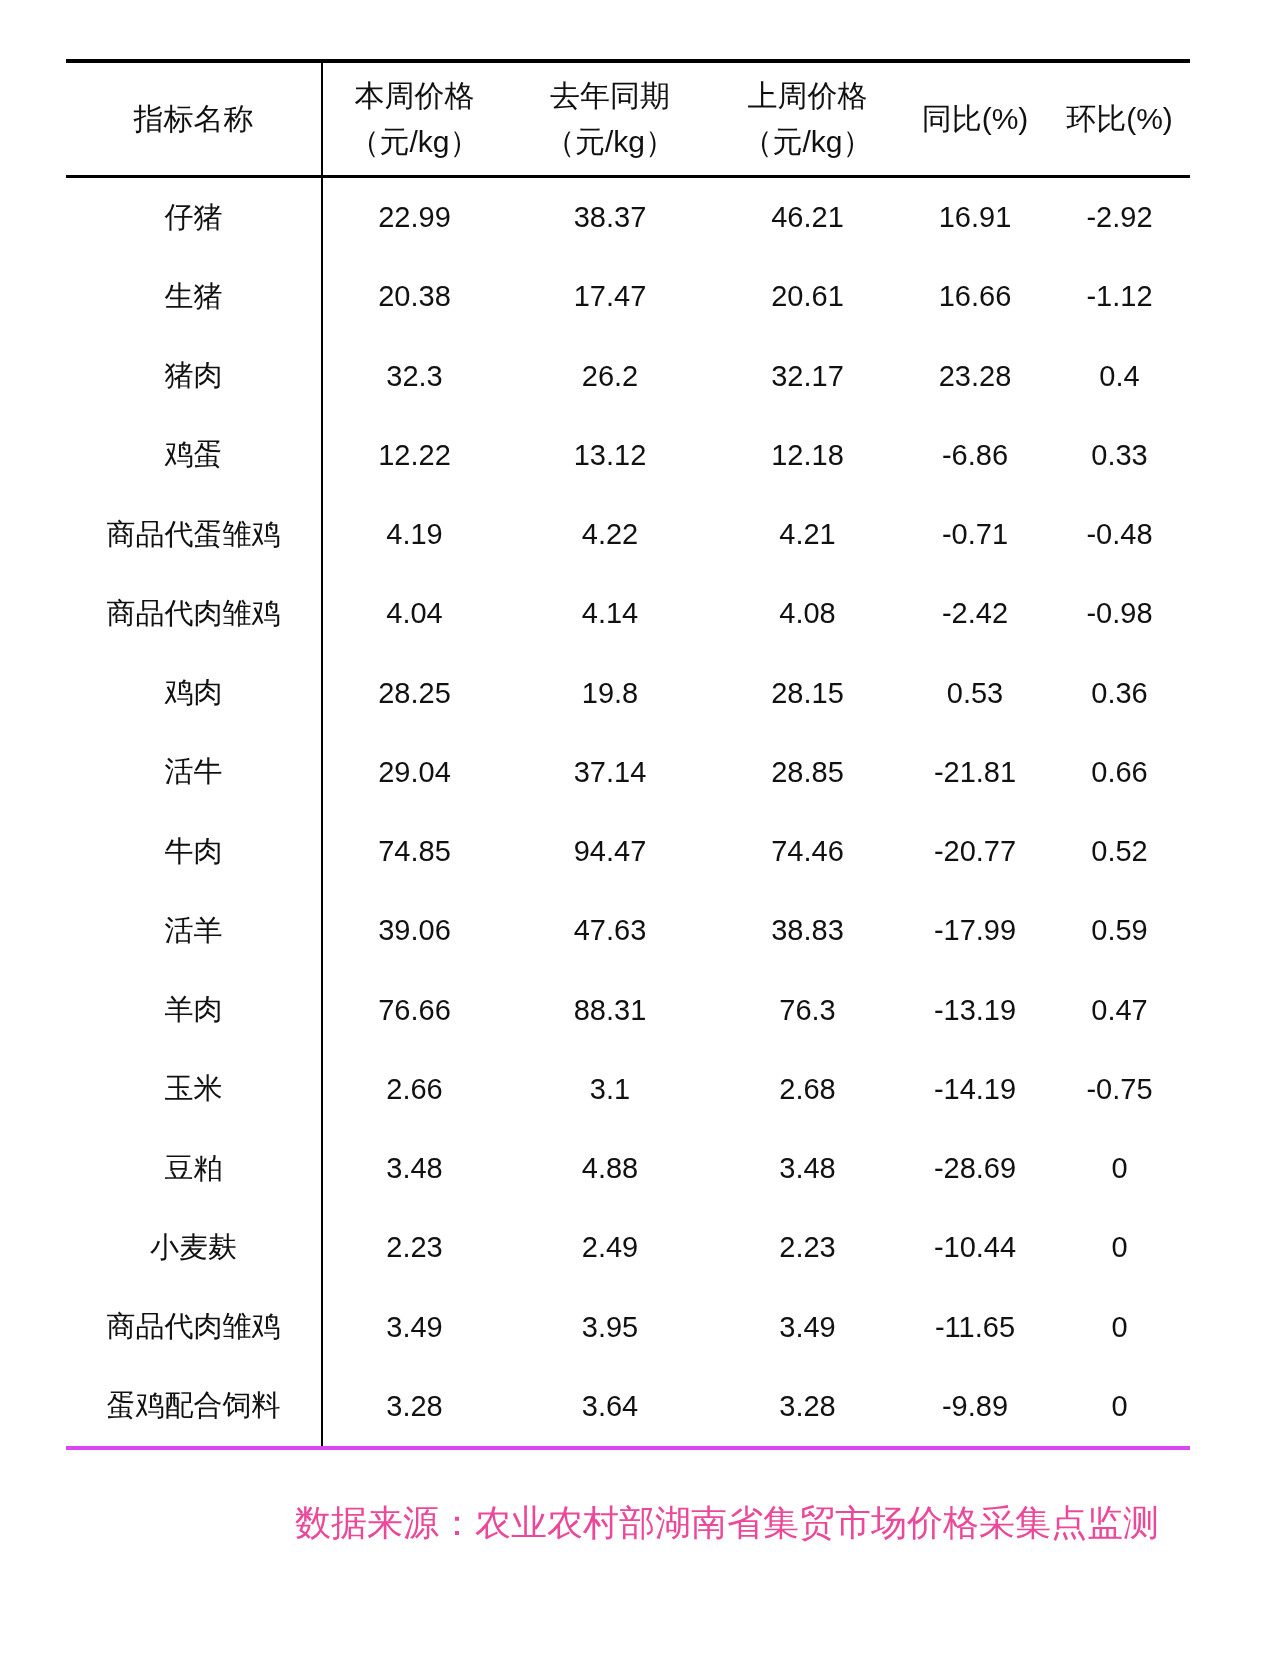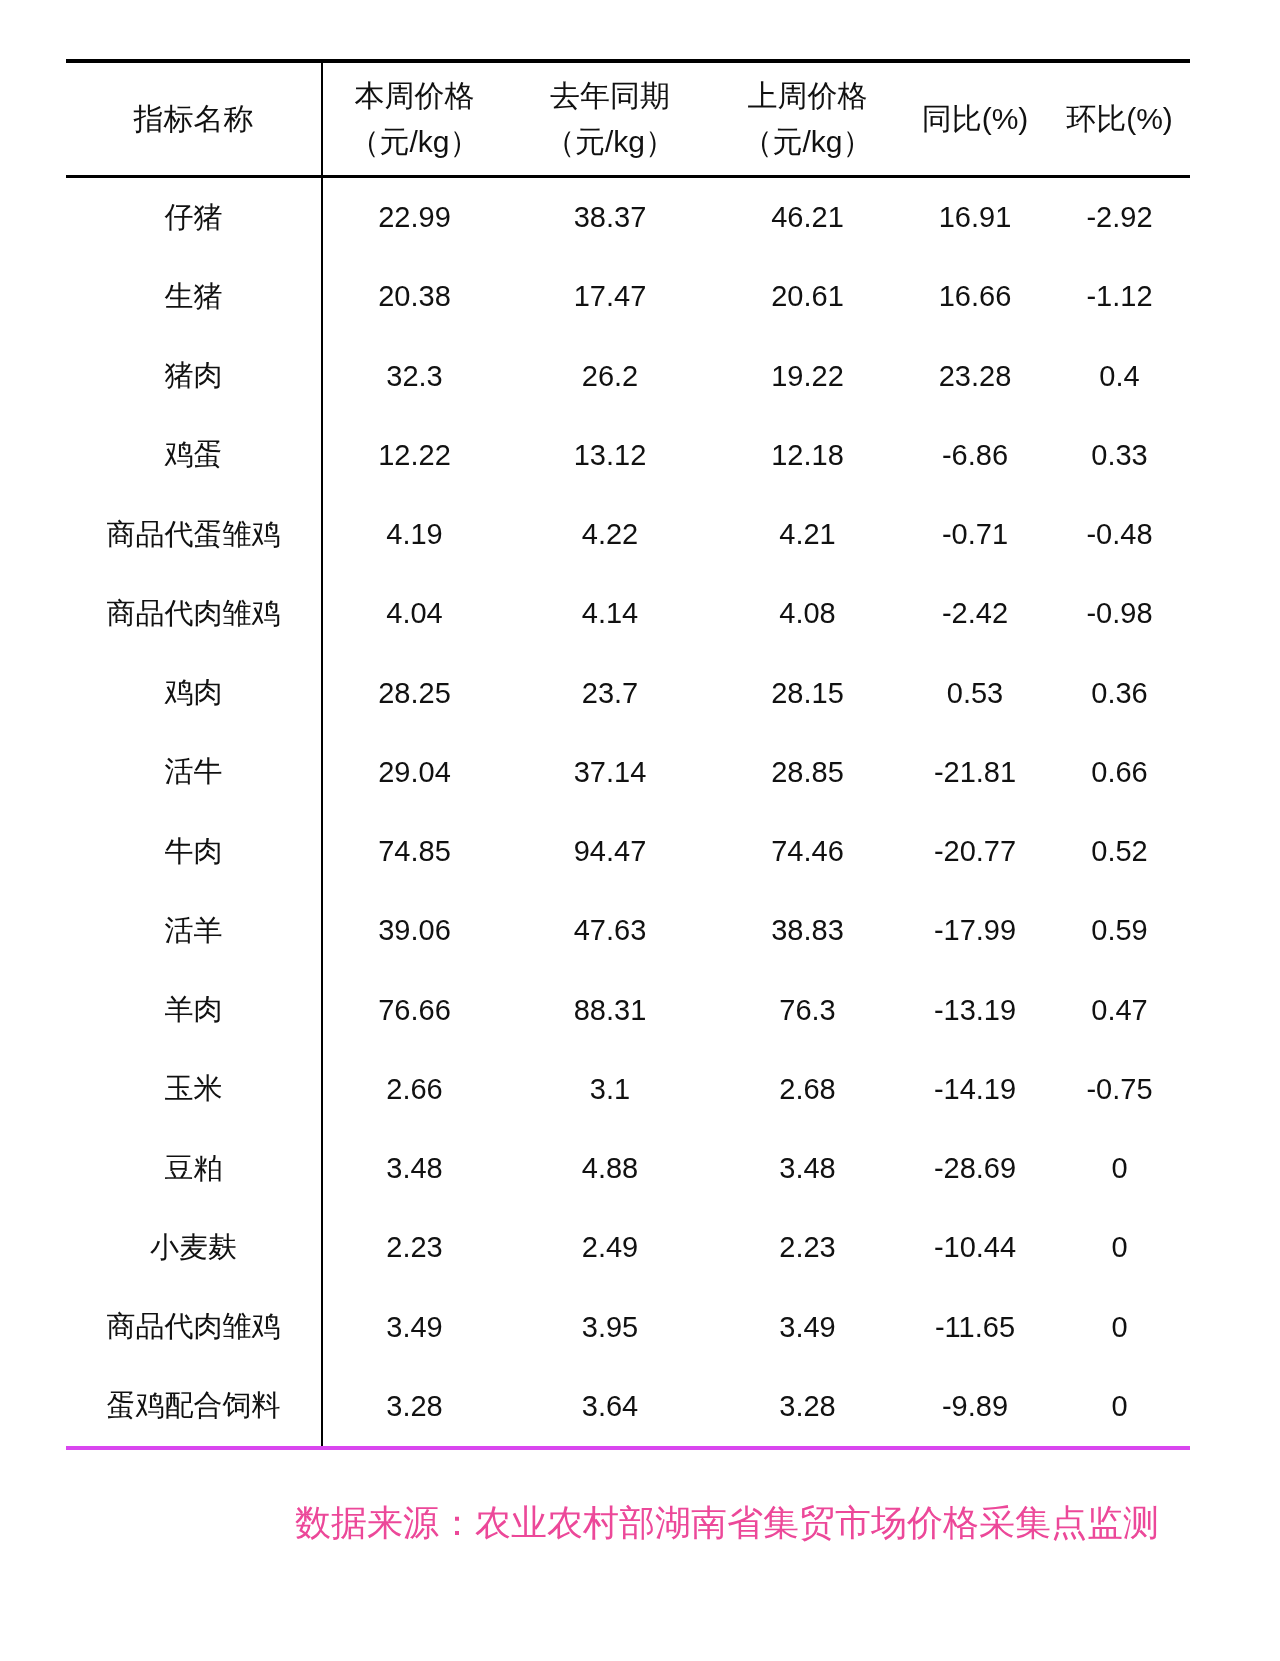--- a/index.html
+++ b/index.html
@@ -117,21 +117,21 @@
           <td>20.38</td>
           <td>17.47</td>
           <td>20.61</td>
           <td>16.66</td>
           <td>-1.12</td>
         </tr>
         <tr>
           <td class="vdiv">猪肉</td>
           <td>32.3</td>
           <td>26.2</td>
-          <td>19.22</td>
+          <td>32.17</td>
           <td>23.28</td>
           <td>0.4</td>
         </tr>
         <tr>
           <td class="vdiv">鸡蛋</td>
           <td>12.22</td>
           <td>13.12</td>
           <td>12.18</td>
           <td>-6.86</td>
           <td>0.33</td>
@@ -148,21 +148,21 @@
           <td class="vdiv">商品代肉雏鸡</td>
           <td>4.04</td>
           <td>4.14</td>
           <td>4.08</td>
           <td>-2.42</td>
           <td>-0.98</td>
         </tr>
         <tr>
           <td class="vdiv">鸡肉</td>
           <td>28.25</td>
-          <td>23.7</td>
+          <td>19.8</td>
           <td>28.15</td>
           <td>0.53</td>
           <td>0.36</td>
         </tr>
         <tr>
           <td class="vdiv">活牛</td>
           <td>29.04</td>
           <td>37.14</td>
           <td>28.85</td>
           <td>-21.81</td>

